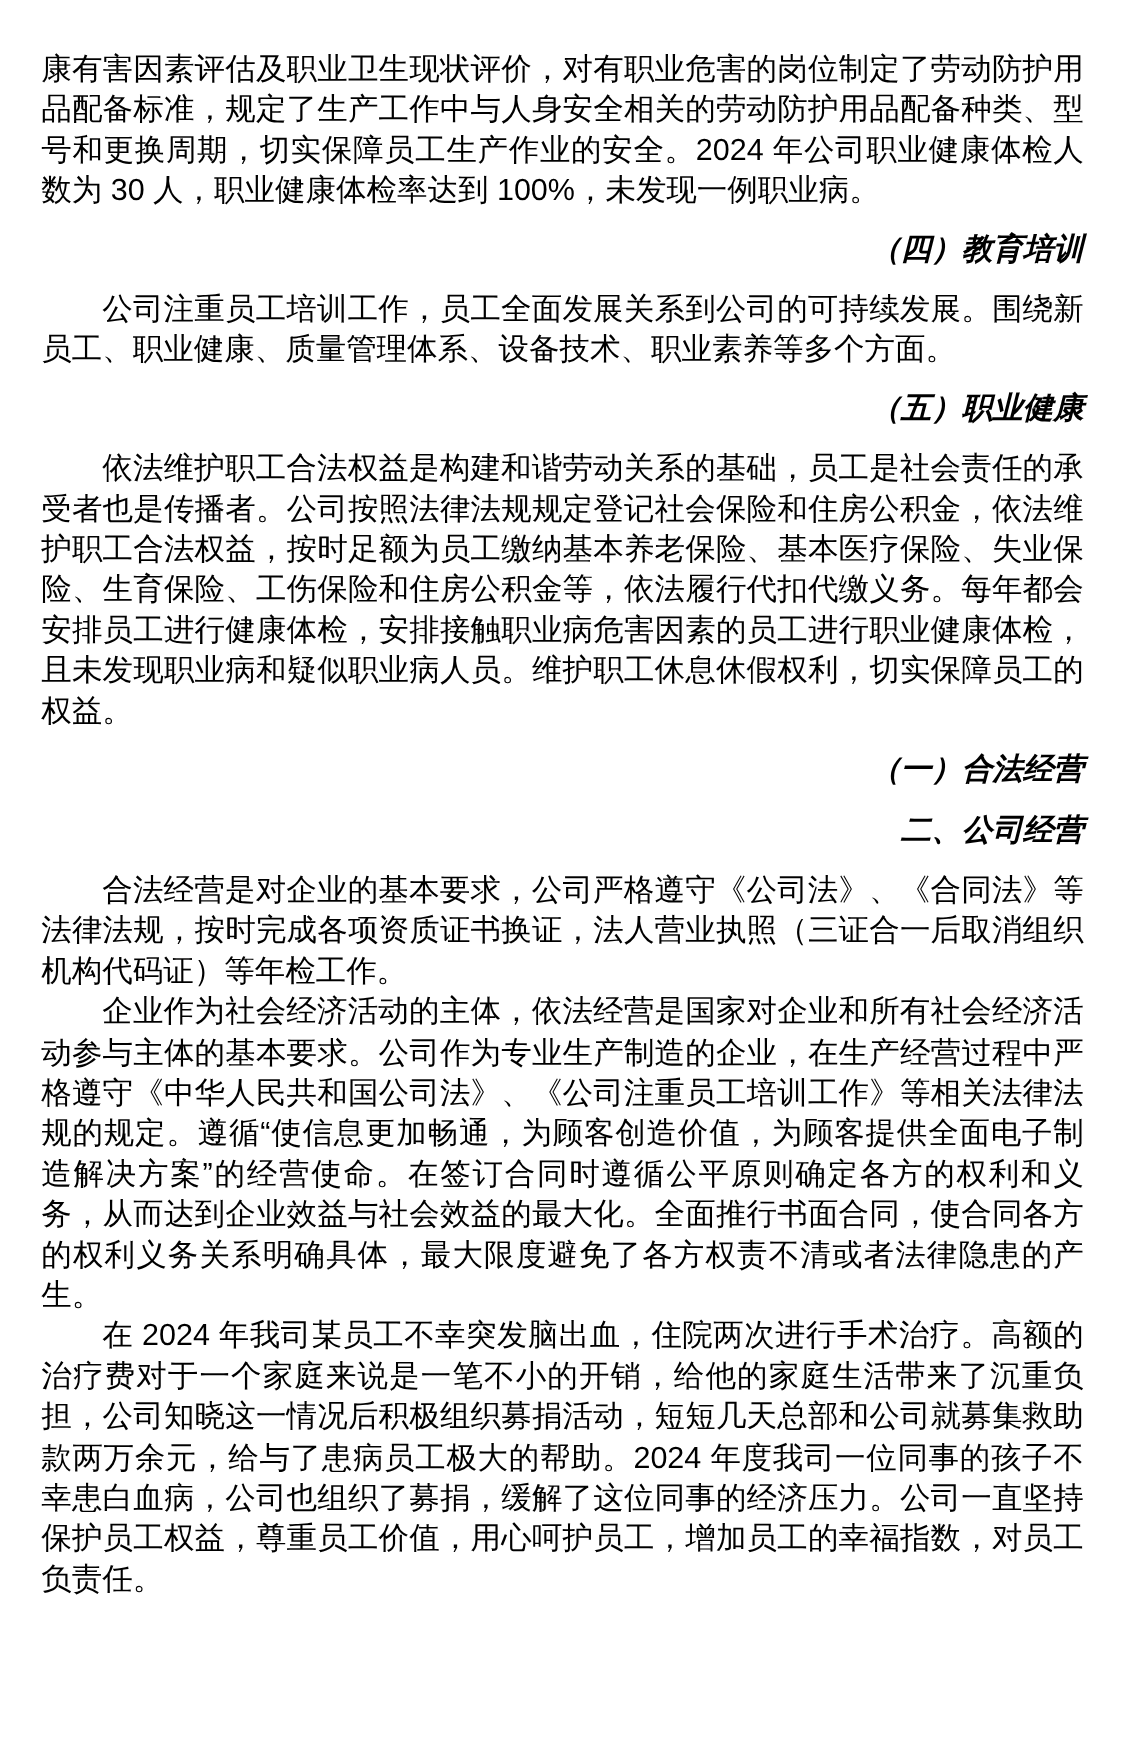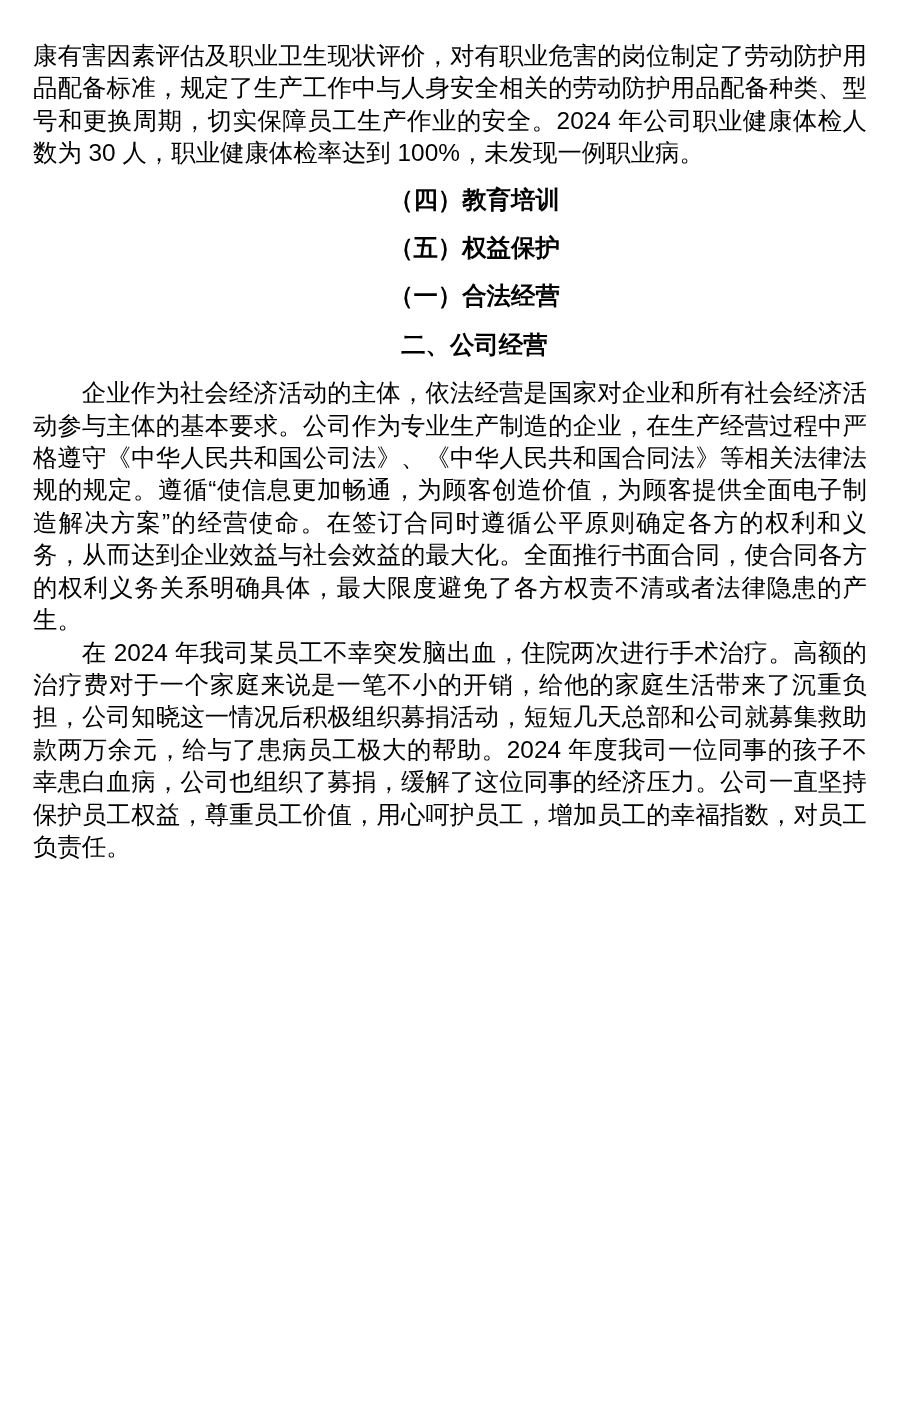--- a/index.html
+++ b/index.html
@@ -29,39 +29,43 @@
   }
   .para.no-indent {
     text-indent: 0;
   }
   .heading {
     margin: 14px 0 16px 0;
     text-indent: 2em;
     font-size: 24.4px;
     line-height: 32.4px;
     font-weight: 700;
-    text-align: center;
+    text-align: right;
+    font-style: italic;
   }
 </style>
 </head>
 <body>
 
 <div class="page">
   <p class="para no-indent">康有害因素评估及职业卫生现状评价，对有职业危害的岗位制定了劳动防护用品配备标准，规定了生产工作中与人身安全相关的劳动防护用品配备种类、型号和更换周期，切实保障员工生产作业的安全。2024 年公司职业健康体检人数为 30 人，职业健康体检率达到 100%，未发现一例职业病。</p>
 
   <h3 class="heading">（四）教育培训</h3>
 
+  <p class="para">公司注重员工培训工作，员工全面发展关系到公司的可持续发展。围绕新员工、职业健康、质量管理体系、设备技术、职业素养等多个方面。</p>
 
-  <h3 class="heading">（五）权益保护</h3>
+  <h3 class="heading">（五）职业健康</h3>
 
+  <p class="para">依法维护职工合法权益是构建和谐劳动关系的基础，员工是社会责任的承受者也是传播者。公司按照法律法规规定登记社会保险和住房公积金，依法维护职工合法权益，按时足额为员工缴纳基本养老保险、基本医疗保险、失业保险、生育保险、工伤保险和住房公积金等，依法履行代扣代缴义务。每年都会安排员工进行健康体检，安排接触职业病危害因素的员工进行职业健康体检，且未发现职业病和疑似职业病人员。维护职工休息休假权利，切实保障员工的权益。</p>
 
   <h3 class="heading">（一）合法经营</h3>
 
   <h3 class="heading">二、公司经营</h3>
 
+  <p class="para">合法经营是对企业的基本要求，公司严格遵守《公司法》、《合同法》等法律法规，按时完成各项资质证书换证，法人营业执照（三证合一后取消组织机构代码证）等年检工作。</p>
 
 
-  <p class="para">企业作为社会经济活动的主体，依法经营是国家对企业和所有社会经济活动参与主体的基本要求。公司作为专业生产制造的企业，在生产经营过程中严格遵守《中华人民共和国公司法》、《中华人民共和国合同法》等相关法律法规的规定。遵循“使信息更加畅通，为顾客创造价值，为顾客提供全面电子制造解决方案”的经营使命。在签订合同时遵循公平原则确定各方的权利和义务，从而达到企业效益与社会效益的最大化。全面推行书面合同，使合同各方的权利义务关系明确具体，最大限度避免了各方权责不清或者法律隐患的产生。</p>
+  <p class="para">企业作为社会经济活动的主体，依法经营是国家对企业和所有社会经济活动参与主体的基本要求。公司作为专业生产制造的企业，在生产经营过程中严格遵守《中华人民共和国公司法》、《公司注重员工培训工作》等相关法律法规的规定。遵循“使信息更加畅通，为顾客创造价值，为顾客提供全面电子制造解决方案”的经营使命。在签订合同时遵循公平原则确定各方的权利和义务，从而达到企业效益与社会效益的最大化。全面推行书面合同，使合同各方的权利义务关系明确具体，最大限度避免了各方权责不清或者法律隐患的产生。</p>
 
 
 
   <p class="para">在 2024 年我司某员工不幸突发脑出血，住院两次进行手术治疗。高额的治疗费对于一个家庭来说是一笔不小的开销，给他的家庭生活带来了沉重负担，公司知晓这一情况后积极组织募捐活动，短短几天总部和公司就募集救助款两万余元，给与了患病员工极大的帮助。2024 年度我司一位同事的孩子不幸患白血病，公司也组织了募捐，缓解了这位同事的经济压力。公司一直坚持保护员工权益，尊重员工价值，用心呵护员工，增加员工的幸福指数，对员工负责任。</p>
 </div>
 
 </body></html>

